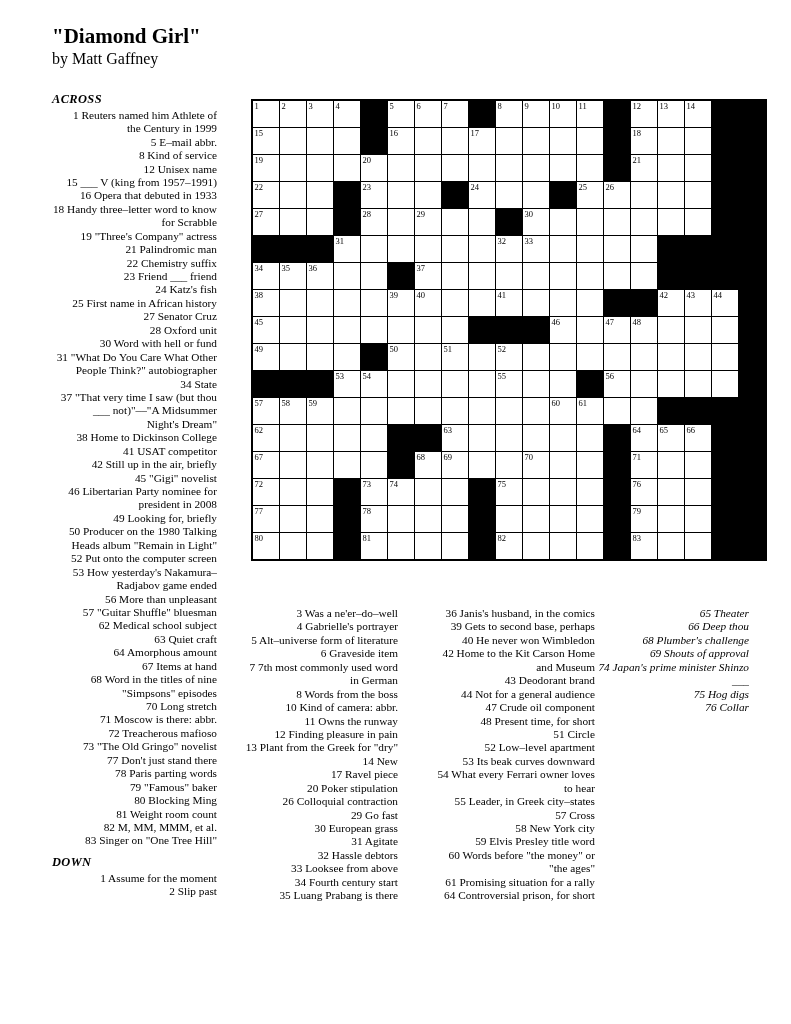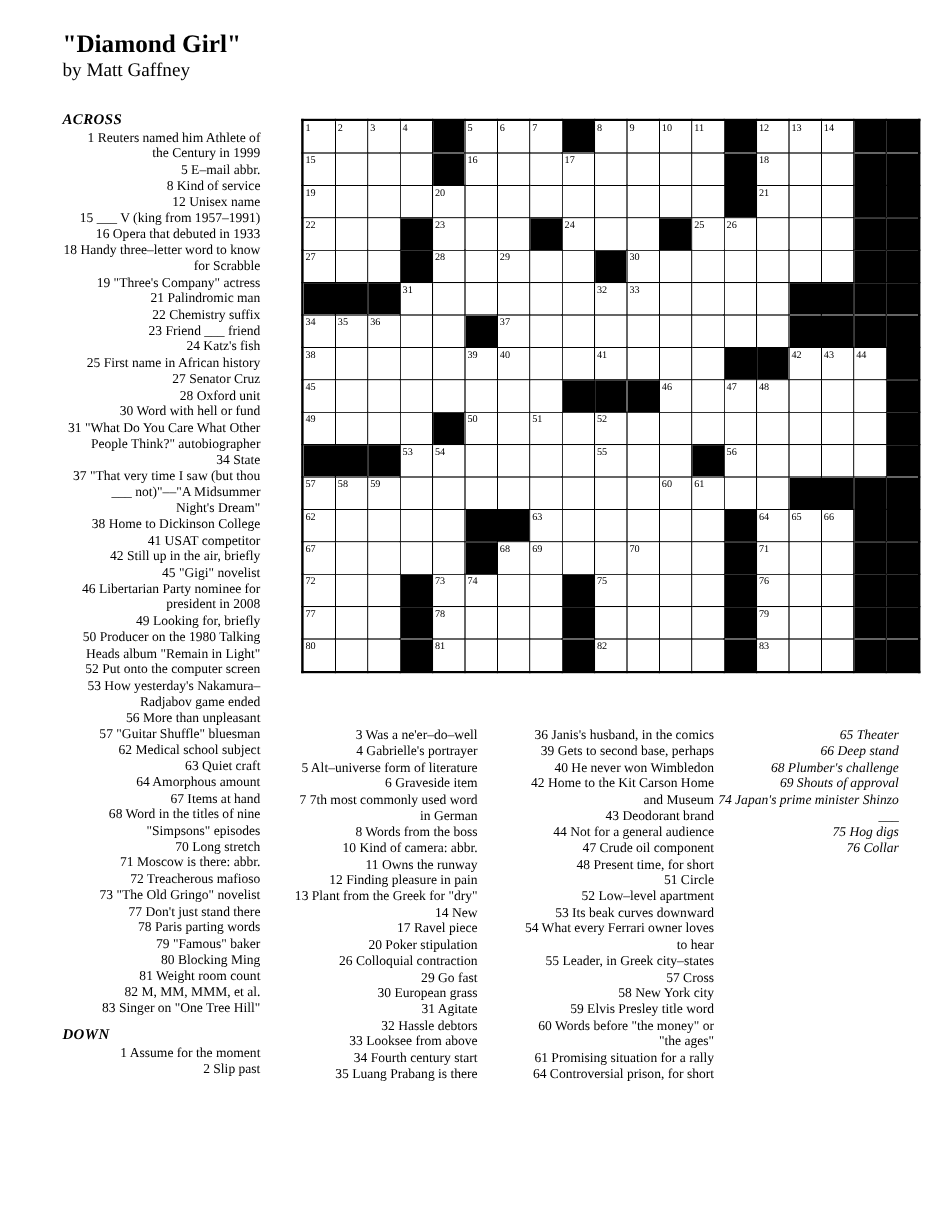--- a/index.html
+++ b/index.html
@@ -770,21 +770,21 @@
         <li><span class="num">59</span><span> Elvis Presley title word</span></li>
         <li><span class="num">60</span><span> Words before "the money" or "the ages"</span></li>
         <li><span class="num">61</span><span> Promising situation for a rally</span></li>
         <li><span class="num">64</span><span> Controversial prison, for short</span></li>
       </ul>
   </div>
 
   <div class="clue-col" id="col-4">
     <ul class="clues" id="down-list-4">
         <li><span class="num">65</span><span> Theater</span></li>
-        <li><span class="num">66</span><span> Deep stand</span></li>
+        <li><span class="num">66</span><span> Deep thou</span></li>
         <li><span class="num">68</span><span> Plumber's challenge</span></li>
         <li><span class="num">69</span><span> Shouts of approval</span></li>
         <li><span class="num">74</span><span> Japan's prime minister Shinzo ___</span></li>
         <li><span class="num">75</span><span> Hog digs</span></li>
         <li><span class="num">76</span><span> Collar</span></li>
       </ul>
   </div>
 
 </div>
 

